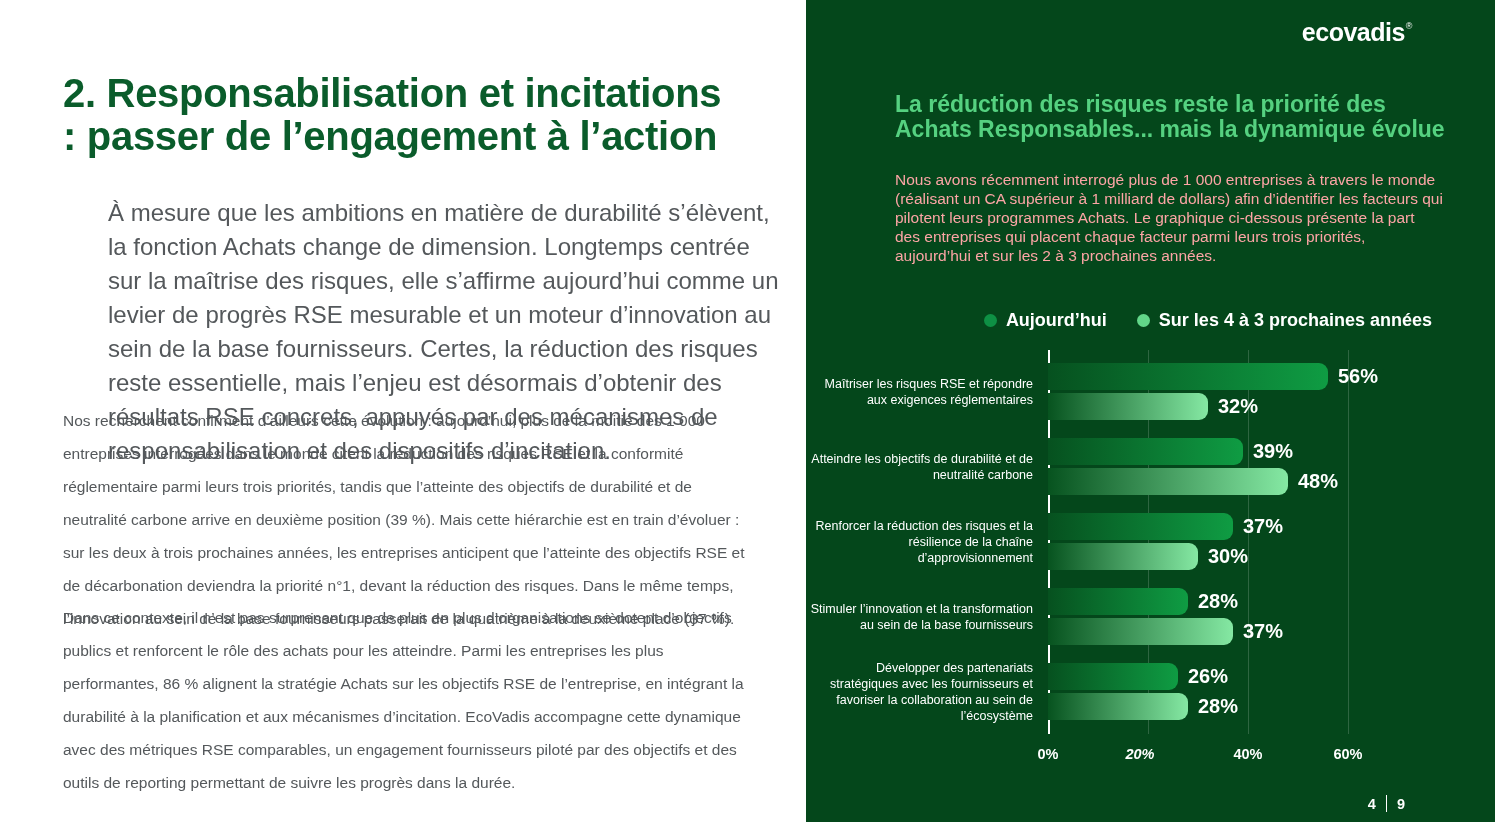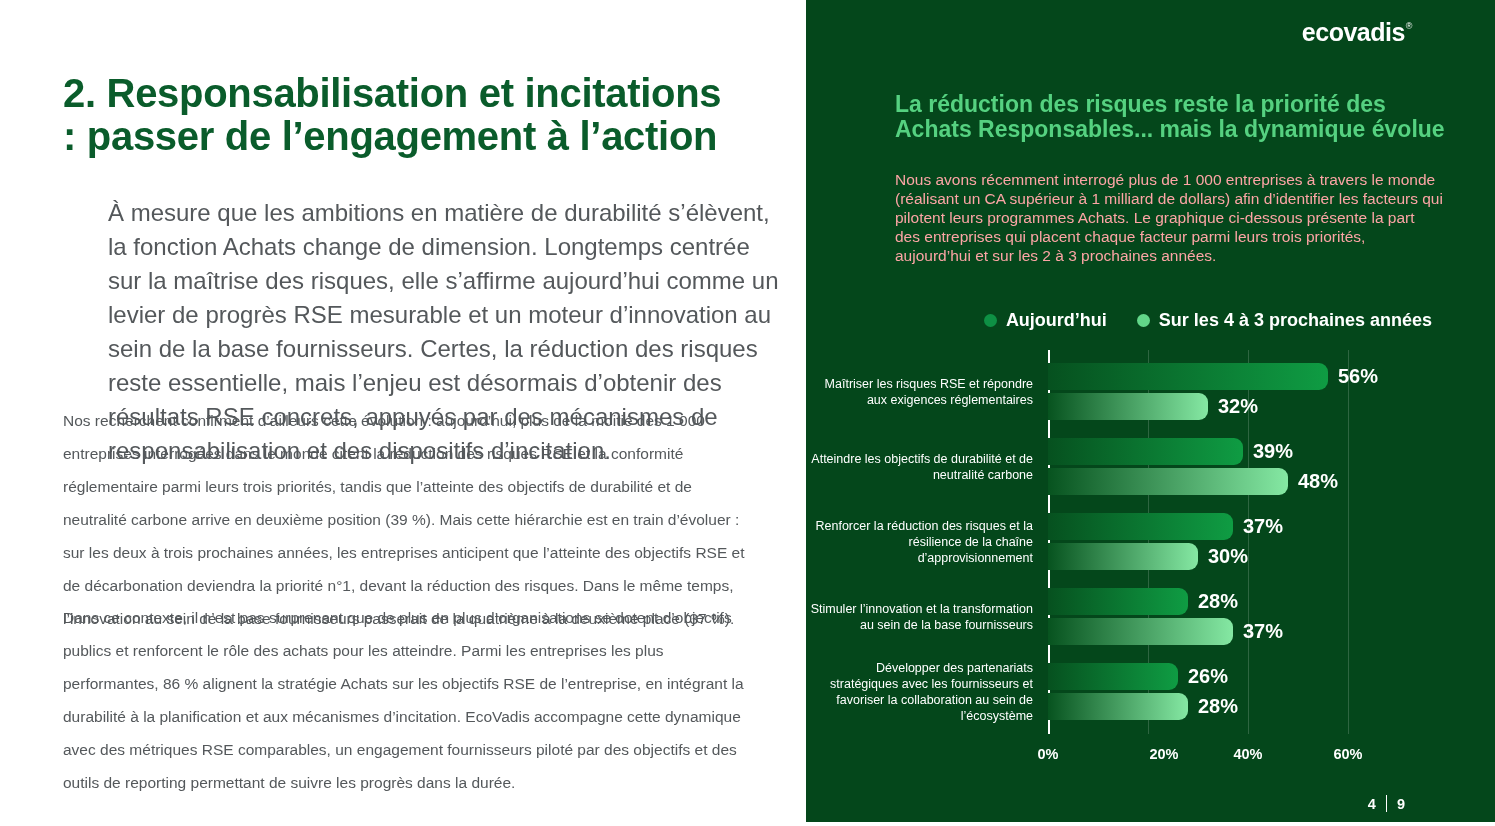--- a/index.html
+++ b/index.html
@@ -174,21 +174,21 @@
               </div>
               <div class="bar-line">
                 <div class="bar" style="width: 140px; background: linear-gradient(90deg, rgb(7, 83, 31), rgb(133, 232, 163));"></div>
                 <span class="bar-value">28%</span>
               </div>
             </div>
           </div>
         </div>
       <div class="xticks">
           <span class="x-tick" style="left: 0px;">0%</span>
-          <span class="x-tick" style="left: 116px;">20%</span>
+          <span class="x-tick" style="left: 92px; font-style: italic;">20%</span>
           <span class="x-tick" style="left: 200px;">40%</span>
           <span class="x-tick" style="left: 300px;">60%</span>
         </div>
     </div>
 
     <div class="footer">
       <span>4</span>
       <span class="sep"></span>
       <span>9</span>
     </div>

